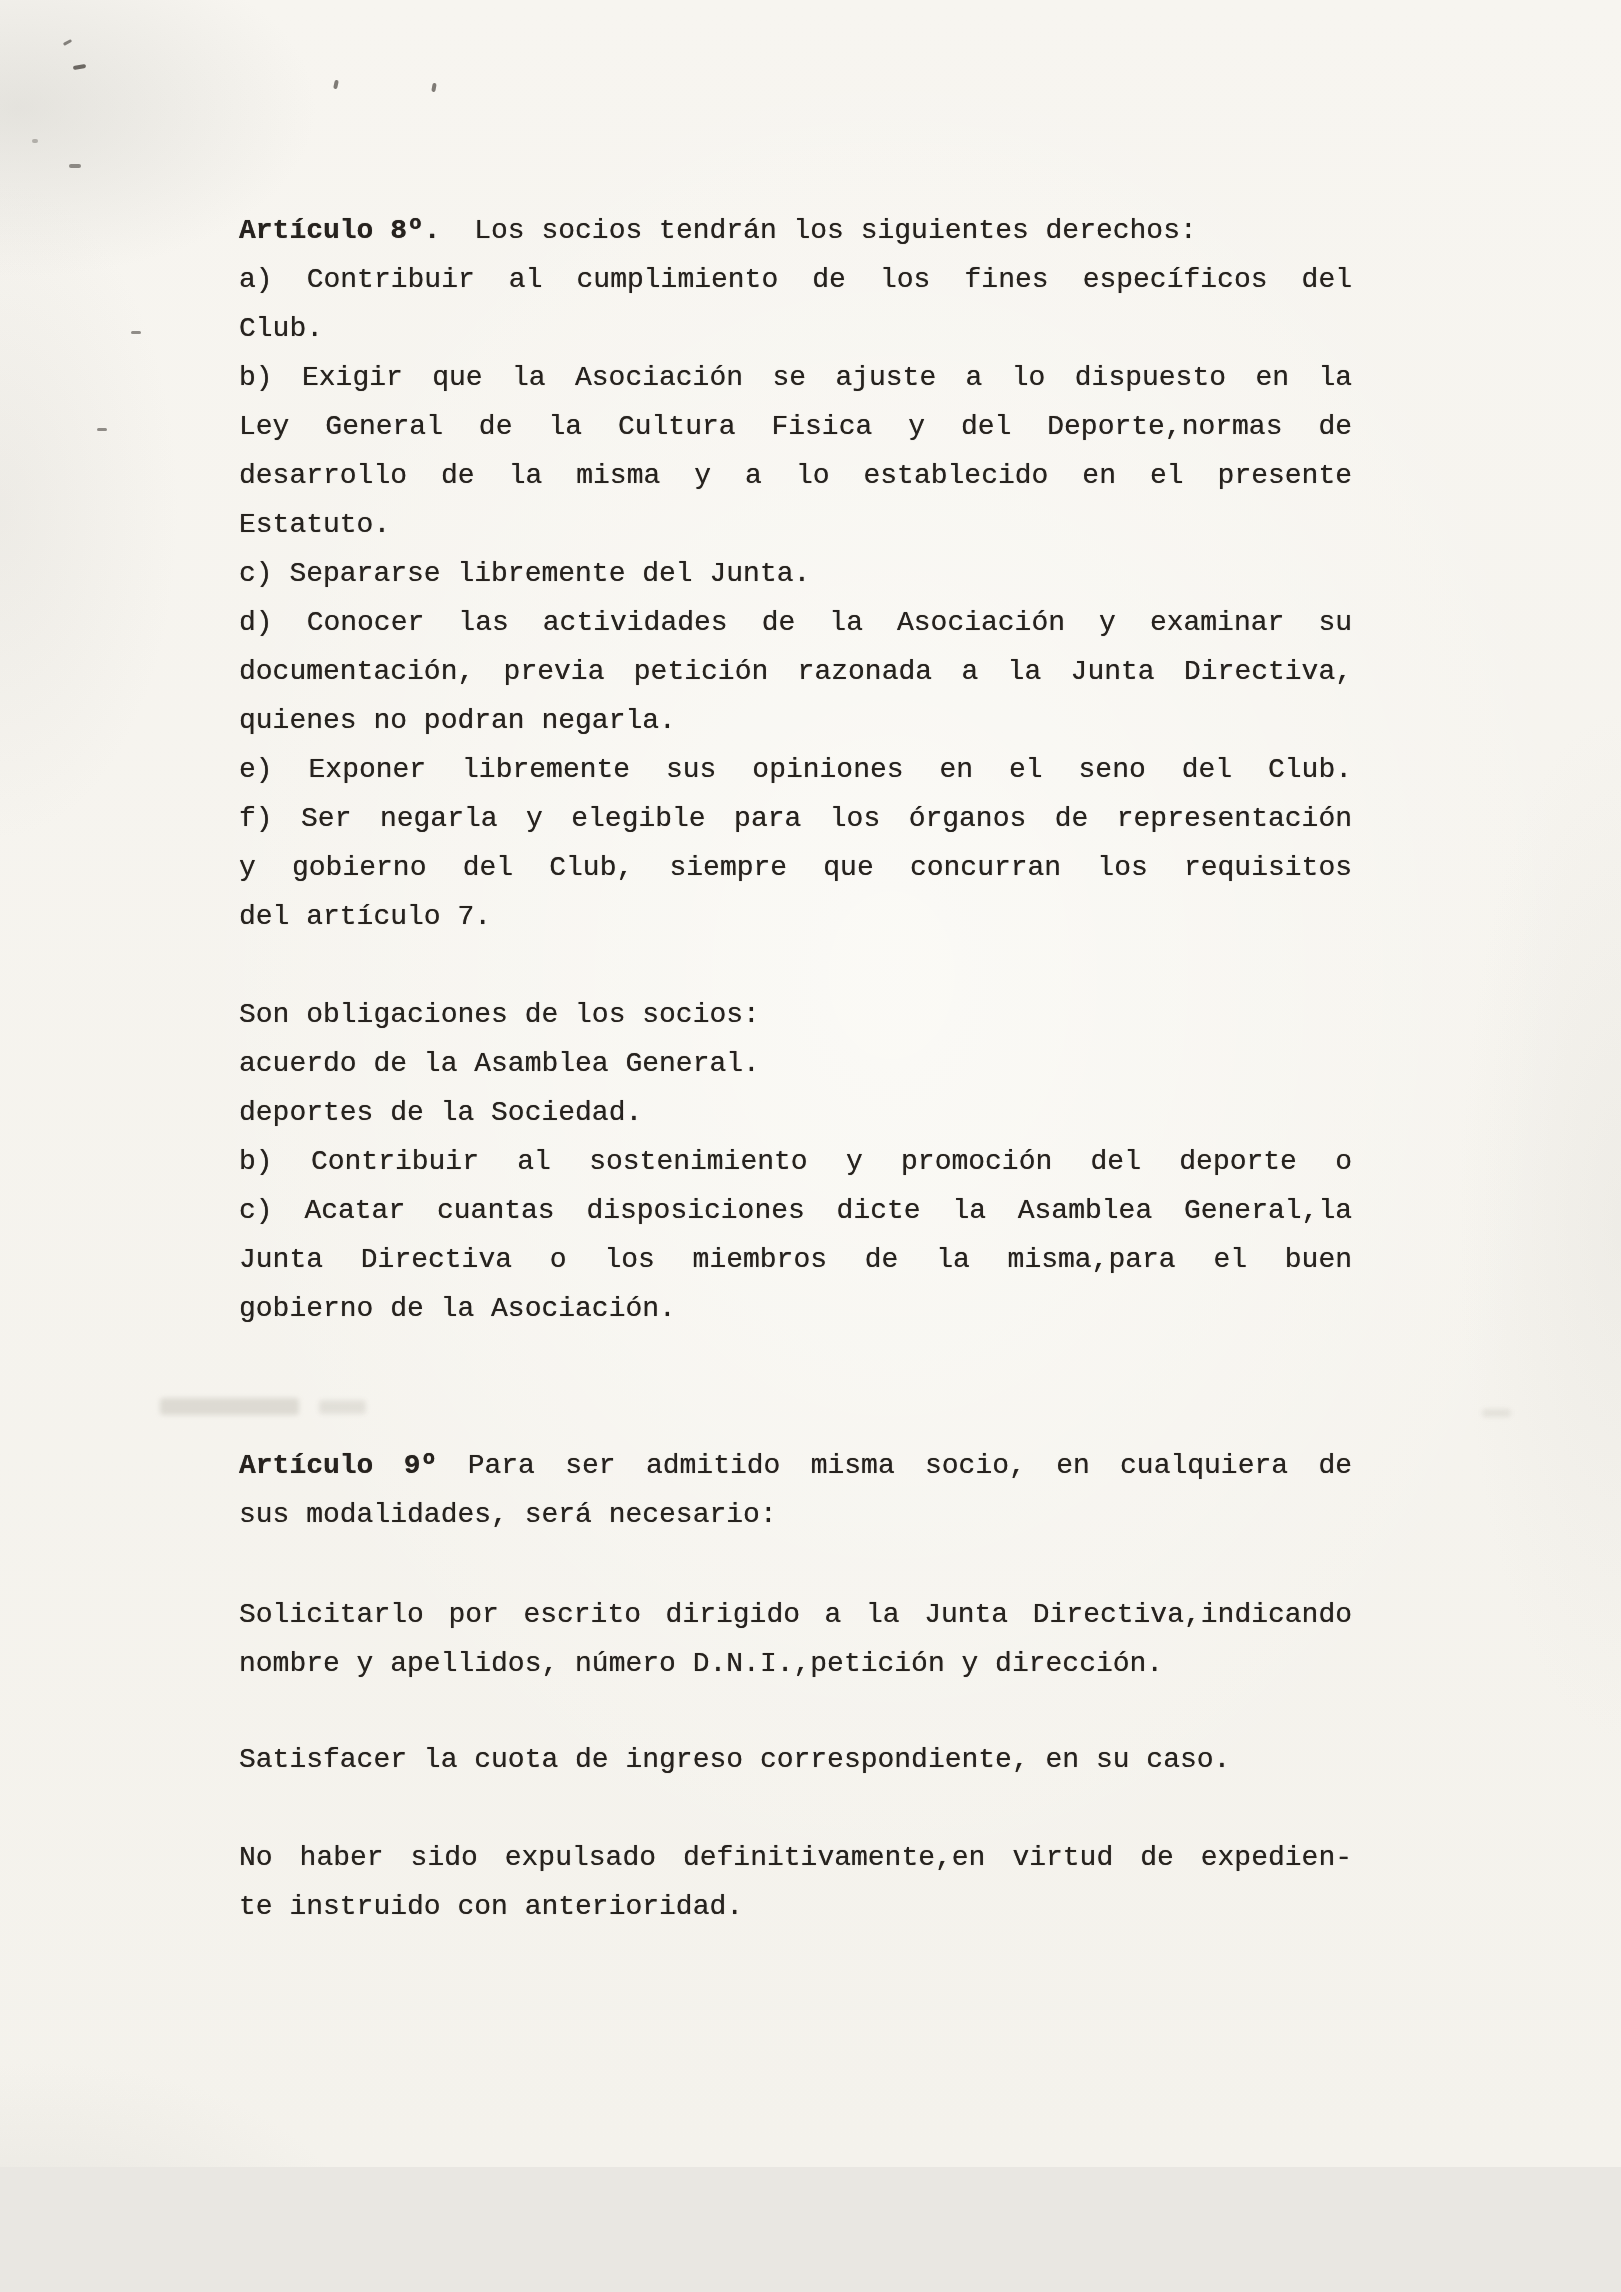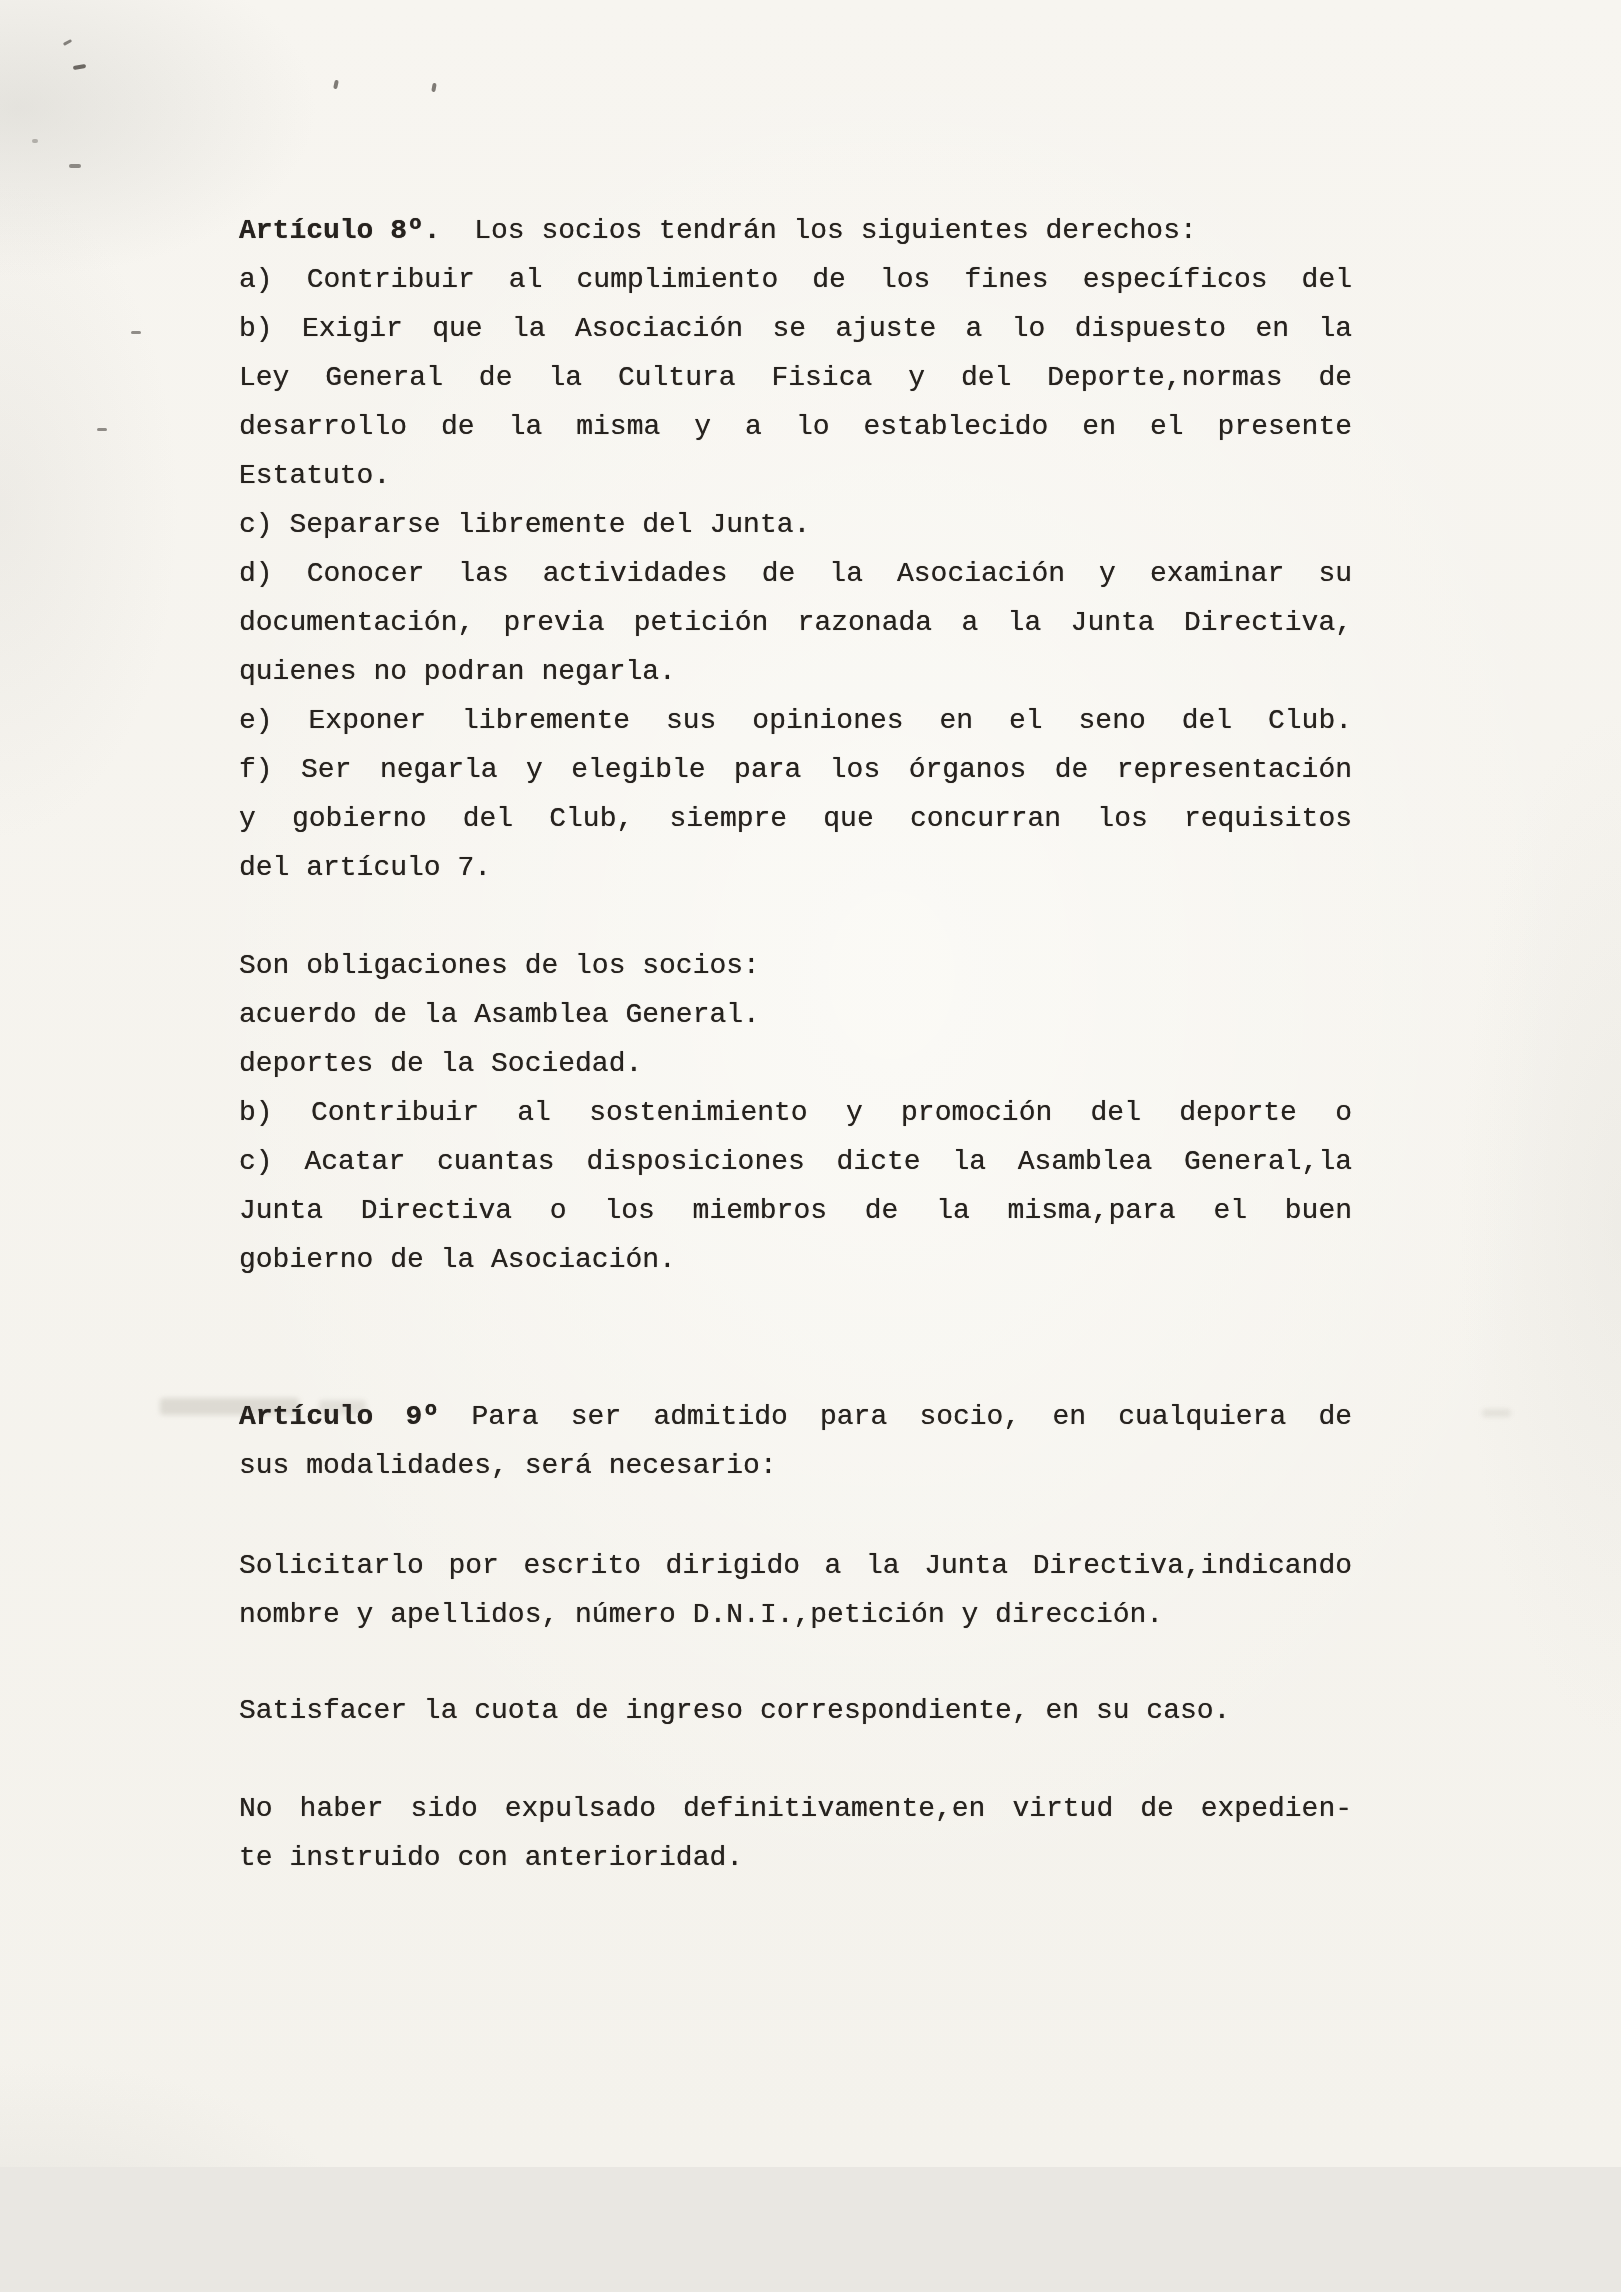--- a/index.html
+++ b/index.html
@@ -56,40 +56,41 @@
   <div class="speck" style="left:97px;top:428px;width:9.8px;height:2.9px;opacity:.6;"></div>
 
   <div class="smudge" style="left:160px;top:1398px;width:139px;height:16.7px;"></div>
   <div class="smudge" style="left:319px;top:1400px;width:47px;height:13.7px;opacity:.8;"></div>
   <div class="smudge" style="left:1482px;top:1409px;width:29px;height:7.8px;opacity:.7;"></div>
   <div class="smudge" style="left:108px;top:2243px;width:69px;height:7.8px;opacity:.5;"></div>
 
   <div class="textblock" id="textblock">
       <div class="line"><b>Artículo 8º.</b><span>  Los socios tendrán los siguientes derechos:</span></div>
       <div class="line j"><span>a) Contribuir al cumplimiento de los fines específicos del</span></div>
+      <div class="line"><span>Club.</span></div>
       <div class="line j"><span>b) Exigir que la Asociación se ajuste a lo dispuesto en la</span></div>
       <div class="line j"><span>Ley General de la Cultura Fisica y del Deporte,normas de</span></div>
       <div class="line j"><span>desarrollo de la misma y a lo establecido en el presente</span></div>
       <div class="line"><span>Estatuto.</span></div>
       <div class="line"><span>c) Separarse libremente del Junta.</span></div>
       <div class="line j"><span>d) Conocer las actividades de la Asociación y examinar su</span></div>
       <div class="line j"><span>documentación, previa petición razonada a la Junta Directiva,</span></div>
       <div class="line"><span>quienes no podran negarla.</span></div>
       <div class="line j"><span>e) Exponer libremente sus opiniones en el seno del Club.</span></div>
       <div class="line j"><span>f) Ser negarla y elegible para los órganos de representación</span></div>
       <div class="line j"><span>y gobierno del Club, siempre que concurran los requisitos</span></div>
       <div class="line" style="margin-bottom: 49px;"><span>del artículo 7.</span></div>
       <div class="line"><span>Son obligaciones de los socios:</span></div>
       <div class="line"><span>acuerdo de la Asamblea General.</span></div>
       <div class="line"><span>deportes de la Sociedad.</span></div>
       <div class="line j"><span>b) Contribuir al sostenimiento y promoción del deporte o</span></div>
       <div class="line j"><span>c) Acatar cuantas disposiciones dicte la Asamblea General,la</span></div>
       <div class="line j"><span>Junta Directiva o los miembros de la misma,para el buen</span></div>
       <div class="line" style="margin-bottom: 108px;"><span>gobierno de la Asociación.</span></div>
-      <div class="line j"><b>Artículo 9º</b><span> Para ser admitido para socio, en cualquiera de</span></div>
+      <div class="line j"><b>Artículo 9º</b><span> Para ser admitido misma socio, en cualquiera de</span></div>
       <div class="line" style="margin-bottom: 51px;"><span>sus modalidades, será necesario:</span></div>
       <div class="line j"><span>Solicitarlo por escrito dirigido a la Junta Directiva,indicando</span></div>
       <div class="line" style="margin-bottom: 47px;"><span>nombre y apellidos, número D.N.I.,petición y dirección.</span></div>
       <div class="line" style="margin-bottom: 49px;"><span>Satisfacer la cuota de ingreso correspondiente, en su caso.</span></div>
       <div class="line j"><span>No haber sido expulsado definitivamente,en virtud de expedien-</span></div>
       <div class="line"><span>te instruido con anterioridad.</span></div>
     </div>
 
 </div>
 

